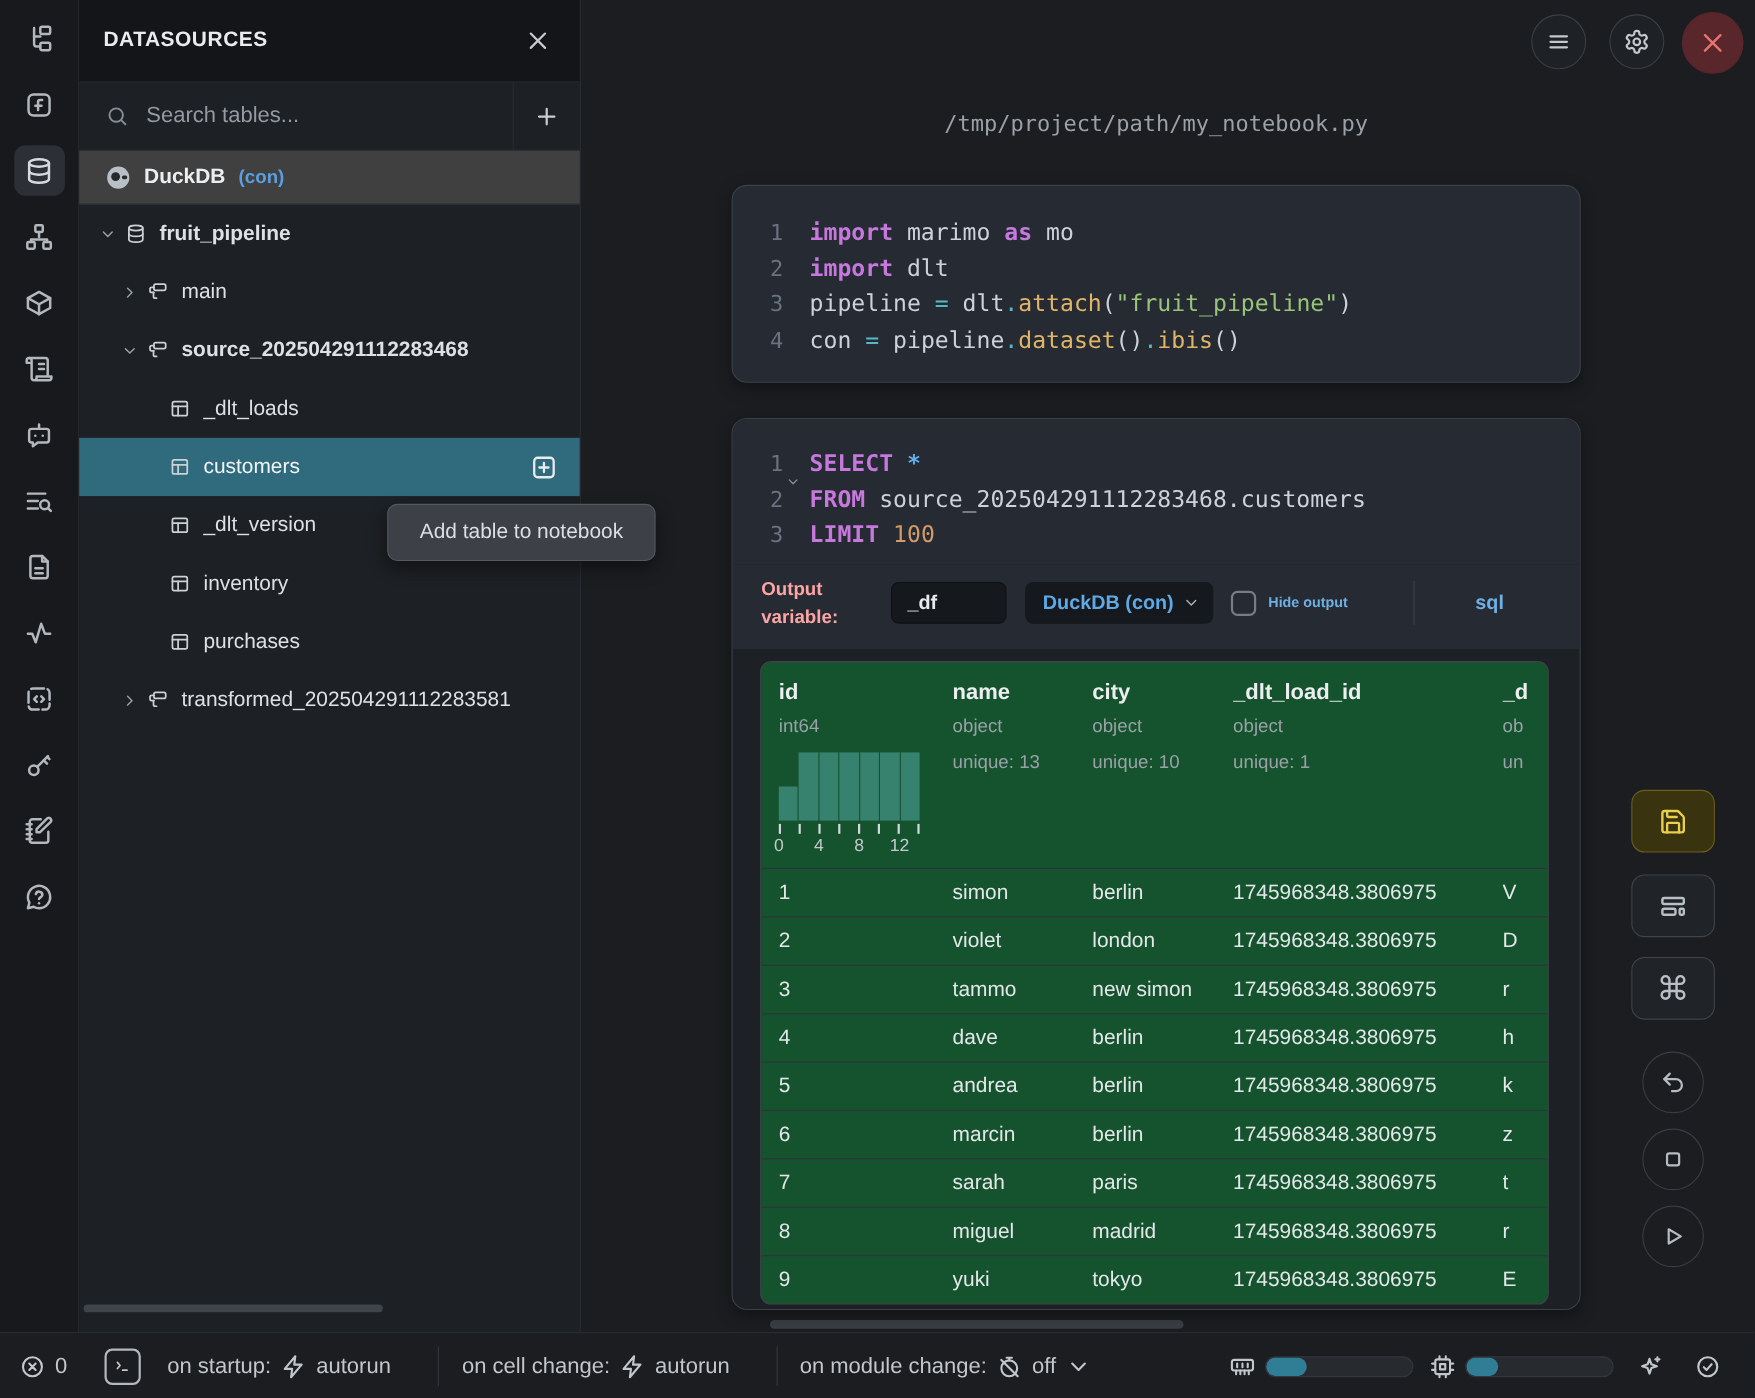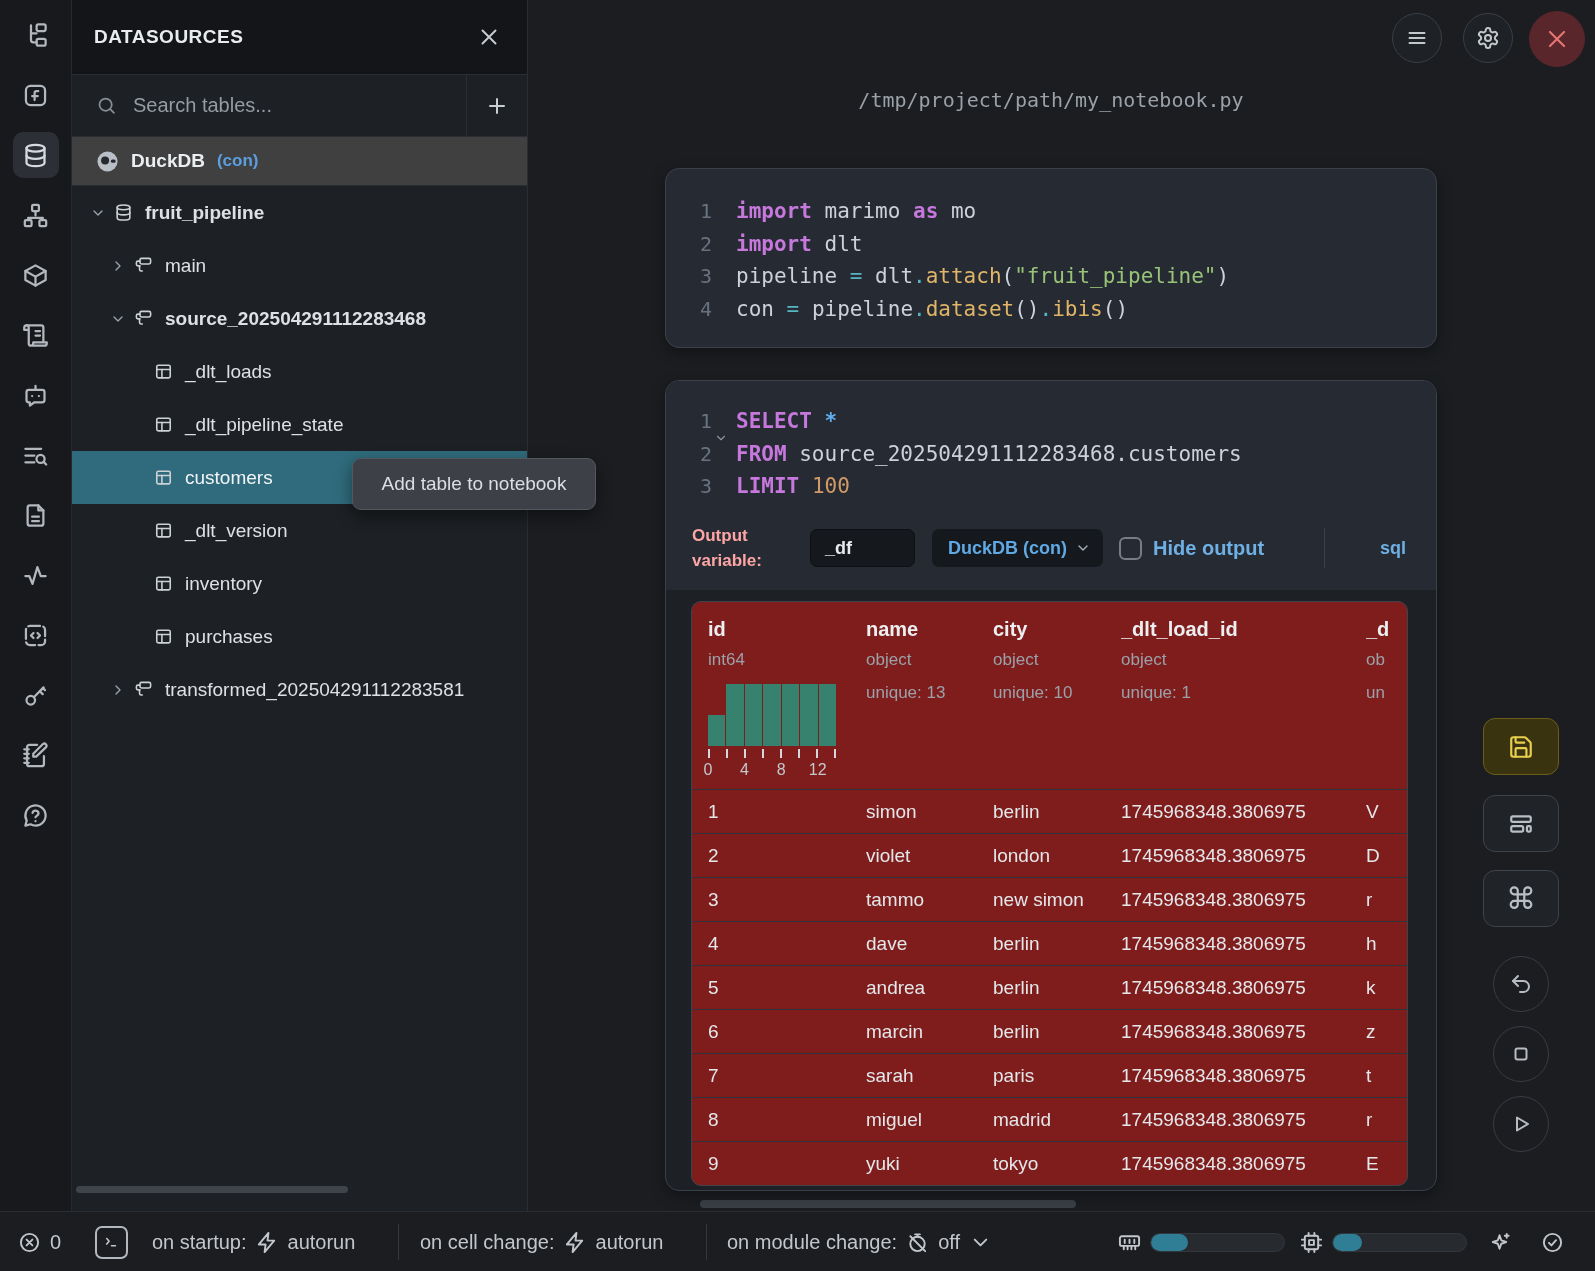--- a/index.html
+++ b/index.html
@@ -44,44 +44,44 @@
 
   
   .circle-btn { position:absolute; border-radius:50%; display:flex; align-items:center; justify-content:center; background:#1e2125; border:1px solid #3a3f45; color:#c3c8cd; }
   .circle-btn svg { width:24px; height:24px; }
   #btn-menu { left:1392px; top:13px; width:50px; height:50px; }
   #btn-settings { left:1463px; top:13px; width:50px; height:50px; }
   #btn-close { left:1529px; top:11px; width:56px; height:56px; background:#58262b; border-color:#58262b; color:#e57570; }
   #btn-close svg { width:26px; height:26px; }
 
   
-  .nb-path { position:absolute; left:665px; top:88px; width:772px; text-align:center; font-family:"DejaVu Sans Mono", monospace; font-size:20px; color:#9aa1a8; }
+  .nb-path { position:absolute; left:665px; top:100px; width:772px; text-align:center; font-family:"DejaVu Sans Mono", monospace; font-size:20px; color:#9aa1a8; }
 
   .cell { position:absolute; left:665px; width:772px; border:1px solid #3b414a; border-radius:14px; background:#262b33; box-shadow:0 5px 14px rgba(0,0,0,.35); }
   #cell1 { top:168px; height:180px; padding-top:30px; }
   #cell2 { top:380px; height:811px; background:#1d2024; overflow:hidden; }
   .editor-block { background:#262b33; padding-top:28px; padding-bottom:6px; }
   .code-line { display:flex; align-items:baseline; height:32.5px; font-family:"DejaVu Sans Mono", monospace; font-size:21px; white-space:pre; }
   .gutter { width:46px; text-align:right; color:#697280; flex:none; font-size:20px; }
   .gutter-gap { width:24px; flex:none; position:relative; }
   .fold { position:absolute; left:2px; top:3px; width:14px; height:14px; color:#8b929b; }
   .tk-kw{color:#c678dd;font-weight:bold} .tk-str{color:#98c379} .tk-fn{color:#e0b568} .tk-num{color:#d19a66} .tk-op{color:#56b6c2} .tk-tx{color:#ccd2da} .tk-star{color:#61afef;font-weight:bold}
 
   .sql-toolbar { background:#262b33; display:flex; align-items:center; padding:10px 24px 16px 26px; gap:0; }
   .tb-label { font-size:17px; font-weight:bold; color:#fca5a5; line-height:1.5; width:118px; }
   .tb-input { width:105px; height:38px; background:#15181c; border:1px solid #0e1013; border-radius:7px; color:#e8ebee; font-size:18px; font-weight:bold; display:flex; align-items:center; padding-left:14px; }
   .tb-select { margin-left:17px; height:38px; background:#15181c; border-radius:7px; color:#5fa9e4; font-size:18px; font-weight:bold; display:flex; align-items:center; gap:8px; padding:0 12px 0 16px; }
   .tb-select svg { width:16px; height:16px; color:#a9b0b7; }
   .tb-check { margin-left:16px; width:23px; height:23px; border:2px solid #767d84; border-radius:6px; background:transparent; flex:none; }
-  .tb-hide { margin-left:11px; font-size:20px; font-weight:bold; color:#6fb0e4; line-height:1.5; }
+  .tb-hide { margin-left:11px; font-size:13px; font-weight:bold; color:#6fb0e4; line-height:1.5; }
   .tb-divider { margin-left:60px; width:1px; height:40px; background:#3c4147; }
   .tb-lang { margin-left:55px; font-size:18px; font-weight:bold; color:#6fb0e4; }
 
   
-  .out-table { position:absolute; left:25px; top:220px; width:717px; height:585px; background:#7f1d1d; border:1px solid #3e444b; border-radius:10px; overflow:hidden; }
+  .out-table { position:absolute; left:25px; top:220px; width:717px; height:585px; background:#14532d; border:1px solid #3e444b; border-radius:10px; overflow:hidden; }
   .thead { display:flex; padding:16px 0 10px 0; }
   .th { flex:none; padding-right:8px; overflow:hidden; }
   .th-name { font-size:20px; font-weight:bold; color:#eceef0; white-space:nowrap; }
   .th-type { margin-top:9px; font-size:17px; color:#9aa1a8; white-space:nowrap; }
   .th-stats { margin-top:13px; font-size:17px; color:#9aa1a8; white-space:nowrap; }
   .hist { margin-top:14px; width:128px; }
   .hist-bars { display:flex; align-items:flex-end; gap:1px; height:62px; }
   .hist-bar { flex:1; background:#37816f; }
   .hist-ticks { display:flex; justify-content:space-between; margin-top:3px; height:9px; }
   .hist-tick { width:2px; height:9px; background:#d4d8dc; }
@@ -304,30 +304,20 @@
       </div>
       <div class="tree-row lv2">
         <span class="t-icon">
           <svg viewBox="0 0 24 24" fill="none" stroke="currentColor" stroke-width="2" stroke-linecap="round" stroke-linejoin="round">
             <rect x="3.5" y="4" width="17" height="16" rx="2"></rect>
             <path d="M3.5 9.5h17"></path>
             <path d="M10 9.5V20"></path>
           </svg>
         </span>
         <span>_dlt_loads</span>
-      </div>
-      <div class="tree-row lv2">
-        <span class="t-icon">
-          <svg viewBox="0 0 24 24" fill="none" stroke="currentColor" stroke-width="2" stroke-linecap="round" stroke-linejoin="round">
-            <rect x="3.5" y="4" width="17" height="16" rx="2"></rect>
-            <path d="M3.5 9.5h17"></path>
-            <path d="M10 9.5V20"></path>
-          </svg>
-        </span>
-        <span>_dlt_pipeline_state</span>
       </div>
       <div class="tree-row lv2 selected">
         <span class="t-icon">
           <svg viewBox="0 0 24 24" fill="none" stroke="currentColor" stroke-width="2" stroke-linecap="round" stroke-linejoin="round">
             <rect x="3.5" y="4" width="17" height="16" rx="2"></rect>
             <path d="M3.5 9.5h17"></path>
             <path d="M10 9.5V20"></path>
           </svg>
         </span>
         <span>customers</span>

